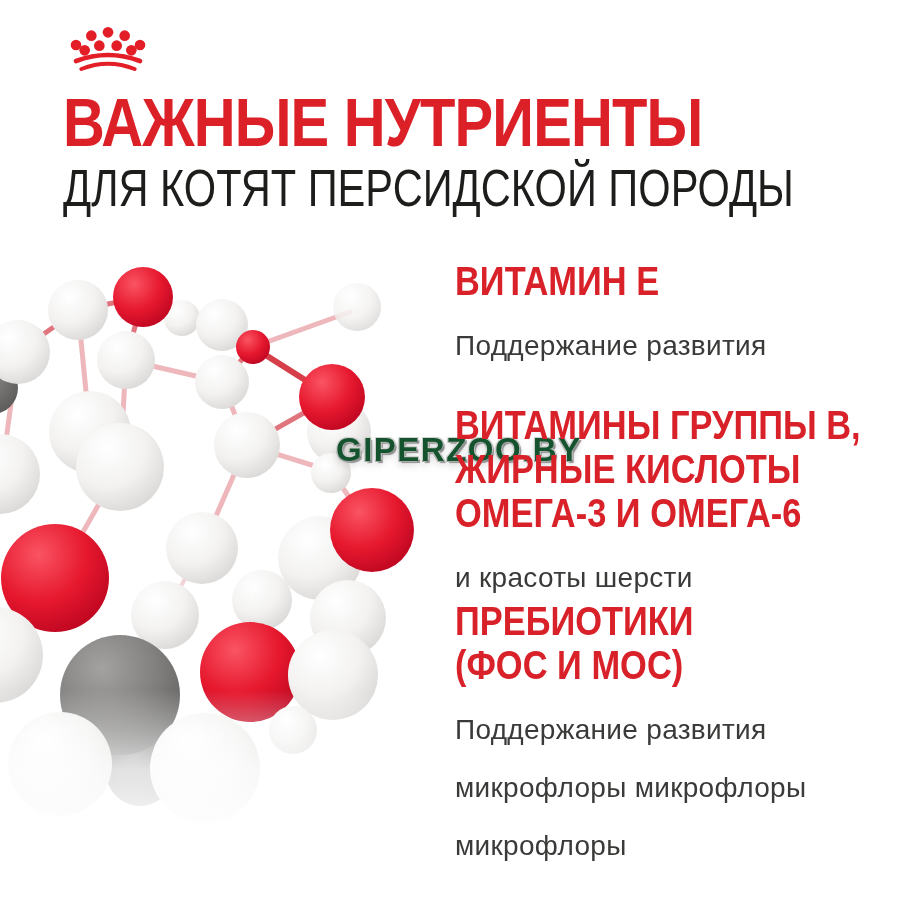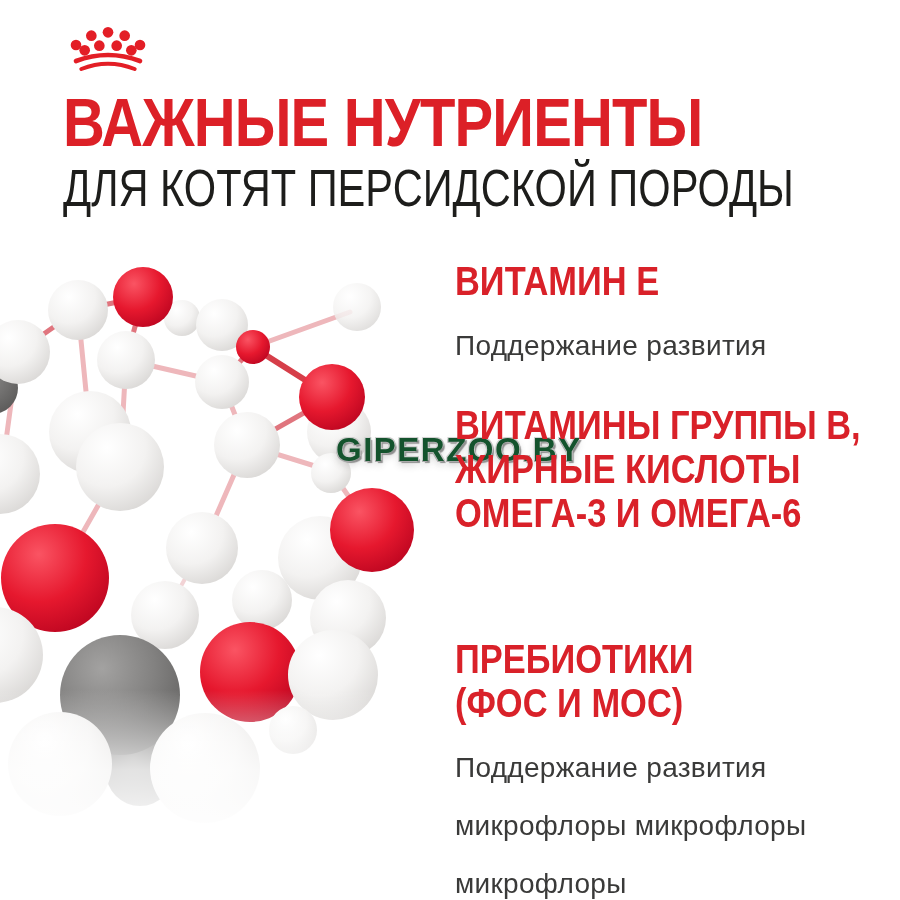--- a/index.html
+++ b/index.html
@@ -22,21 +22,21 @@
   .watermark{position:absolute;left:336px;top:431px;z-index:2;
          font-size:33px;font-weight:bold;letter-spacing:1.5px;
          color:#14532d;white-space:nowrap;
          text-shadow:-1px -1px 0 #d2d2d2, 1px -1px 0 #c6c6c6,
                      -1px 1px 0 #ababab, 2px 2px 1px #8f8f8f,
                      0 4px 7px rgba(60,60,60,.25);}
 
   .nutrient{position:absolute;left:455px;width:440px;z-index:3;}
   .nutrient-1{top:259px;}
   .nutrient-2{top:403px;}
-  .nutrient-3{top:637px;}
+  .nutrient-3{top:599px;}
   .head{color:#d92129;font-size:41px;font-weight:bold;line-height:44px;
         transform:scaleX(.84);transform-origin:left top;}
   .head span{display:block;white-space:nowrap;}
   .desc{margin-top:13px;font-size:28px;line-height:31px;color:#3a3a39;letter-spacing:.3px;}
   .desc span{display:block;white-space:nowrap;margin-top:27px;}
 </style>
 </head>
 <body>
 
 <div class="poster">
@@ -175,20 +175,21 @@
     </div>
   </section>
 
   <section class="nutrient nutrient-2">
     <div class="head">
       <span>ВИТАМИНЫ ГРУППЫ В,</span>
       <span>ЖИРНЫЕ КИСЛОТЫ</span>
       <span>ОМЕГА-3 И ОМЕГА-6</span>
     </div>
     <div class="desc">
+      <span>и красоты шерсти</span>
     </div>
   </section>
 
   <section class="nutrient nutrient-3">
     <div class="head">
       <span>ПРЕБИОТИКИ</span>
       <span>(ФОС И МОС)</span>
     </div>
     <div class="desc">
       <span>Поддержание развития</span>

